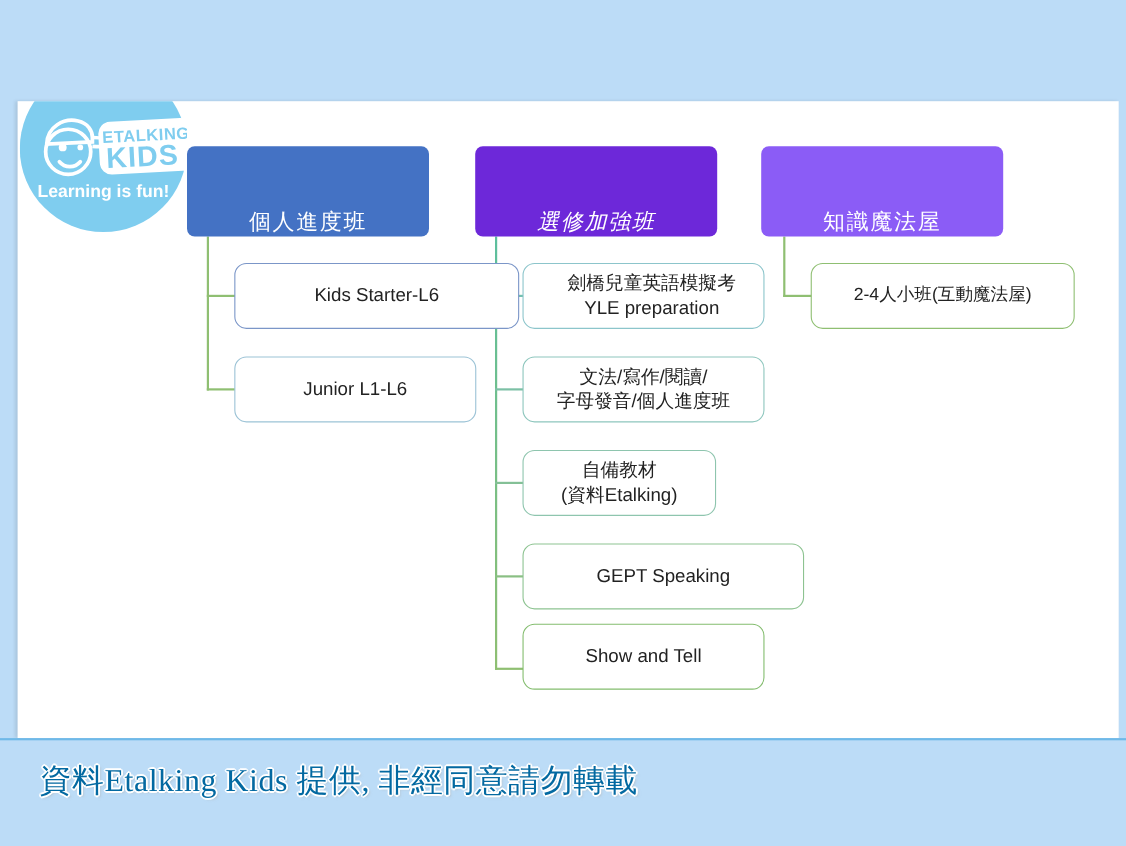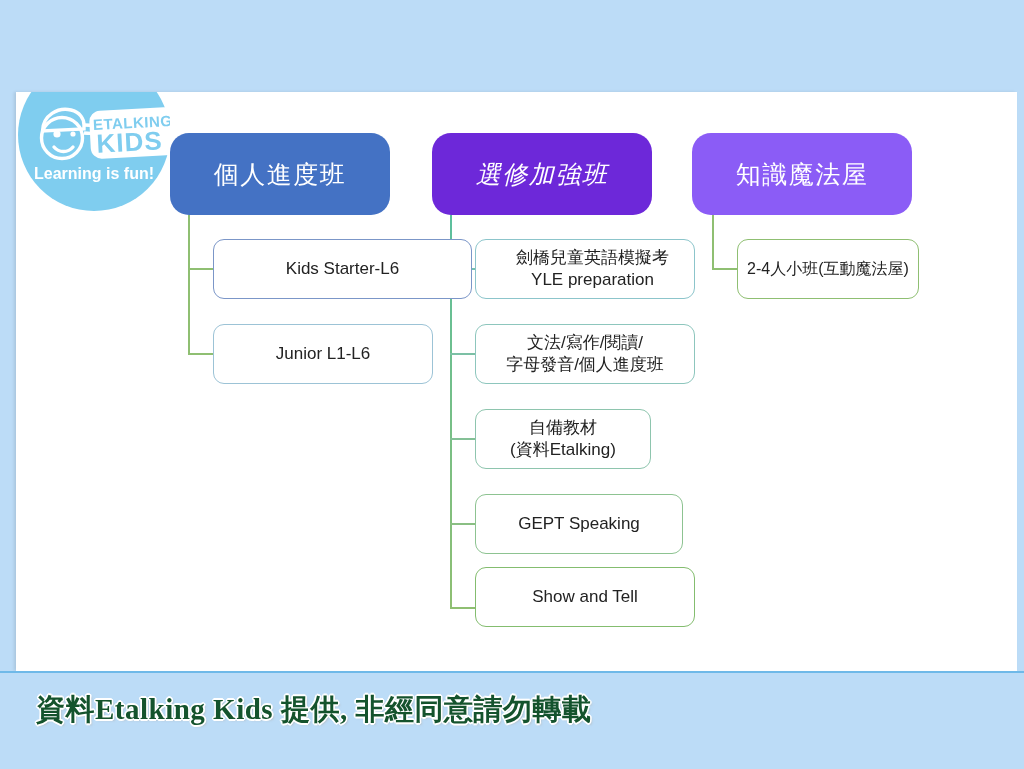--- a/index.html
+++ b/index.html
@@ -49,24 +49,24 @@
     height: 98px;
     background: #bcdcf7;
     border-top: 2px solid #6fb9e8;
   }
 
   .banner-text {
     position: absolute;
     left: 36px;
     top: 690px;
     font-family: "Liberation Serif", "DejaVu Serif", serif;
-    font-weight: bold;
+    font-weight: normal;
     font-size: 29px;
     letter-spacing: 0.5px;
-    color: #14532d;
+    color: #0369a1;
     text-shadow:
        1.6px 0 0 #fff, -1.6px 0 0 #fff, 0 1.6px 0 #fff, 0 -1.6px 0 #fff,
        1.2px 1.2px 0 #fff, -1.2px 1.2px 0 #fff, 1.2px -1.2px 0 #fff, -1.2px -1.2px 0 #fff,
        2.2px 2.2px 2px rgba(180,180,180,0.55);
     white-space: nowrap;
   }
 
   
   .logo {
     position: absolute;
@@ -92,24 +92,25 @@
     position: absolute;
     box-sizing: border-box;
     display: flex;
     align-items: center;
     justify-content: center;
     text-align: center;
     line-height: 1.32;
   }
 
   .header-node {
-    border-radius: 19px;
+    border-radius: 7px;
     color: #ffffff;
-    font-size: 25px;
+    font-size: 20px;
     letter-spacing: 1.5px;
+    align-items: flex-end;
   }
   .hdr-blue  { background: #4472c4; }
   .hdr-teal  { background: #6d28d9; font-style: italic; }
   .hdr-green { background: #8b5cf6; }
 
   .leaf-node {
     border-radius: 11px;
     background: #ffffff;
     border: 1.6px solid #9bb7d8;
     color: #222222;
@@ -213,33 +214,33 @@
   <div class="node leaf-node" style="left:475px; top:324px; width:220px; height:60px; border-color:#8dc6bd; flex-direction:column;">
     <span class="tl">文法/寫作/閱讀/</span>
     <span class="tl">字母發音/個人進度班</span>
   </div>
 
   <div class="node leaf-node" style="left:475px; top:409px; width:176px; height:60px; border-color:#8ec5ae; flex-direction:column;">
     <span class="tl">自備教材</span>
     <span class="tl">(資料Etalking)</span>
   </div>
 
-  <div class="node leaf-node" style="left:475px; top:494px; width:208px; height:60px; border-color:#8dc391;">
+  <div class="node leaf-node" style="left:475px; top:494px; width:256px; height:60px; border-color:#8dc391;">
     <span>GEPT Speaking</span>
   </div>
 
   <div class="node leaf-node" style="left:475px; top:567px; width:220px; height:60px; border-color:#84bd6f;">
     <span>Show and Tell</span>
   </div>
 
   <div class="node header-node hdr-green" style="left:692px; top:133px; width:220px; height:82px;">
     <span>知識魔法屋</span>
   </div>
 
-  <div class="node leaf-node" style="left:737px; top:239px; width:182px; height:60px; border-color:#8fbf72; font-size:16px;">
+  <div class="node leaf-node" style="left:737px; top:239px; width:240px; height:60px; border-color:#8fbf72; font-size:16px;">
     <span>2-4人小班(互動魔法屋)</span>
   </div>
 
   <div class="watermark">
     <span class="wm-a">小</span>
     <span class="wm-b">博</span>
     <span class="wm-c">士</span>
     <span class="wm-d">溶</span>
     <span class="wm-e">米</span>
   </div>

